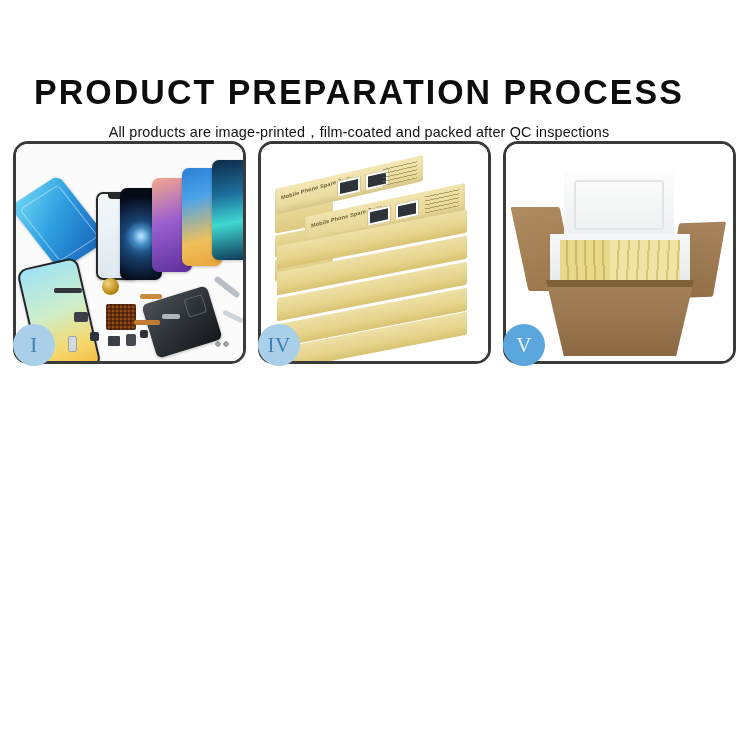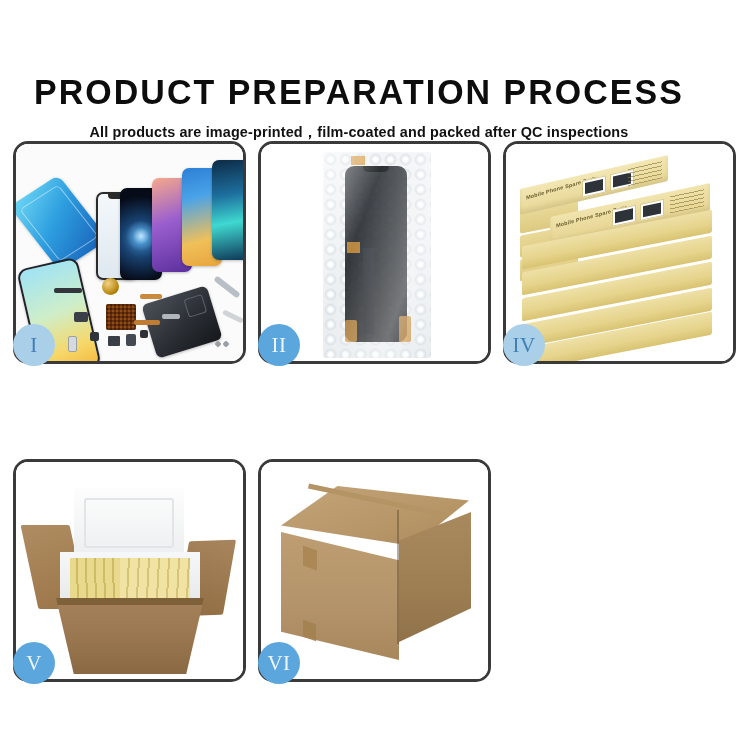--- a/index.html
+++ b/index.html
@@ -16,21 +16,21 @@
   .title {
     margin: 0; padding-top: 42px;
     font-size: 35px; font-weight: 700; color: #0d0d0d;
     letter-spacing: 2.1px; line-height: 1.05;
     font-family: "Liberation Sans", sans-serif;
     transform: scaleX(0.97); transform-origin: center;
     white-space: nowrap;
   }
   .subtitle {
     margin: 0; padding-top: 12px;
-    font-size: 14.4px; font-weight: 700; color: #111;
+    font-size: 14.4px; font-weight: 400; color: #111;
     letter-spacing: 0.15px; white-space: nowrap;
     font-family: "Liberation Sans", sans-serif;
   }
 
   
   .grid {
     position: absolute; left: 13px; top: 141px;
     width: 724px; height: 547px;
     display: grid;
     grid-template-columns: repeat(3, 233px);
@@ -371,36 +371,20 @@
           <div class="part sq6"></div>
           <div class="part sq7"></div>
           <div class="part tool"></div>
           <div class="part tool2"></div>
           <div class="part screws"></div>
         </div>
       </div>
       <div class="badge pale">I</div>
     </div>
 
-    <div class="panel">
-      <div class="inner">
-        <div class="scene2">
-          <div class="bubblepack">
-            <div class="screen"></div>
-            <div class="flexcable"></div>
-            <div class="tapeA"></div>
-            <div class="tapeB"></div>
-            <div class="tapeC"></div>
-            <div class="tapeD"></div>
-            <div class="sheen"></div>
-          </div>
-        </div>
-      </div>
-      <div class="badge">II</div>
-    </div>
 
 
     <div class="panel">
       <div class="inner">
         <div class="scene4">
           <div class="stackbox slabL sl1"></div>
           <div class="stackbox slabL sl2"></div>
           <div class="stackbox slabL sl3"></div>
           <div class="stackbox topbox">
             <span class="lbl">Mobile Phone Spare Parts</span>
@@ -441,29 +425,15 @@
           <div class="foambox5"></div>
           <div class="contents5"></div>
           <div class="carton5">
             <div class="top"></div>
           </div>
         </div>
       </div>
       <div class="badge">V</div>
     </div>
 
-    <div class="panel">
-      <div class="inner">
-        <div class="scene6">
-          <div class="c6top"></div>
-          <div class="c6seam"></div>
-          <div class="c6front"></div>
-          <div class="c6side"></div>
-          <div class="c6edge"></div>
-          <div class="c6tape1"></div>
-          <div class="c6tape2"></div>
-        </div>
-      </div>
-      <div class="badge">VI</div>
-    </div>
 
   </div>
 </div>
 
 </body></html>

